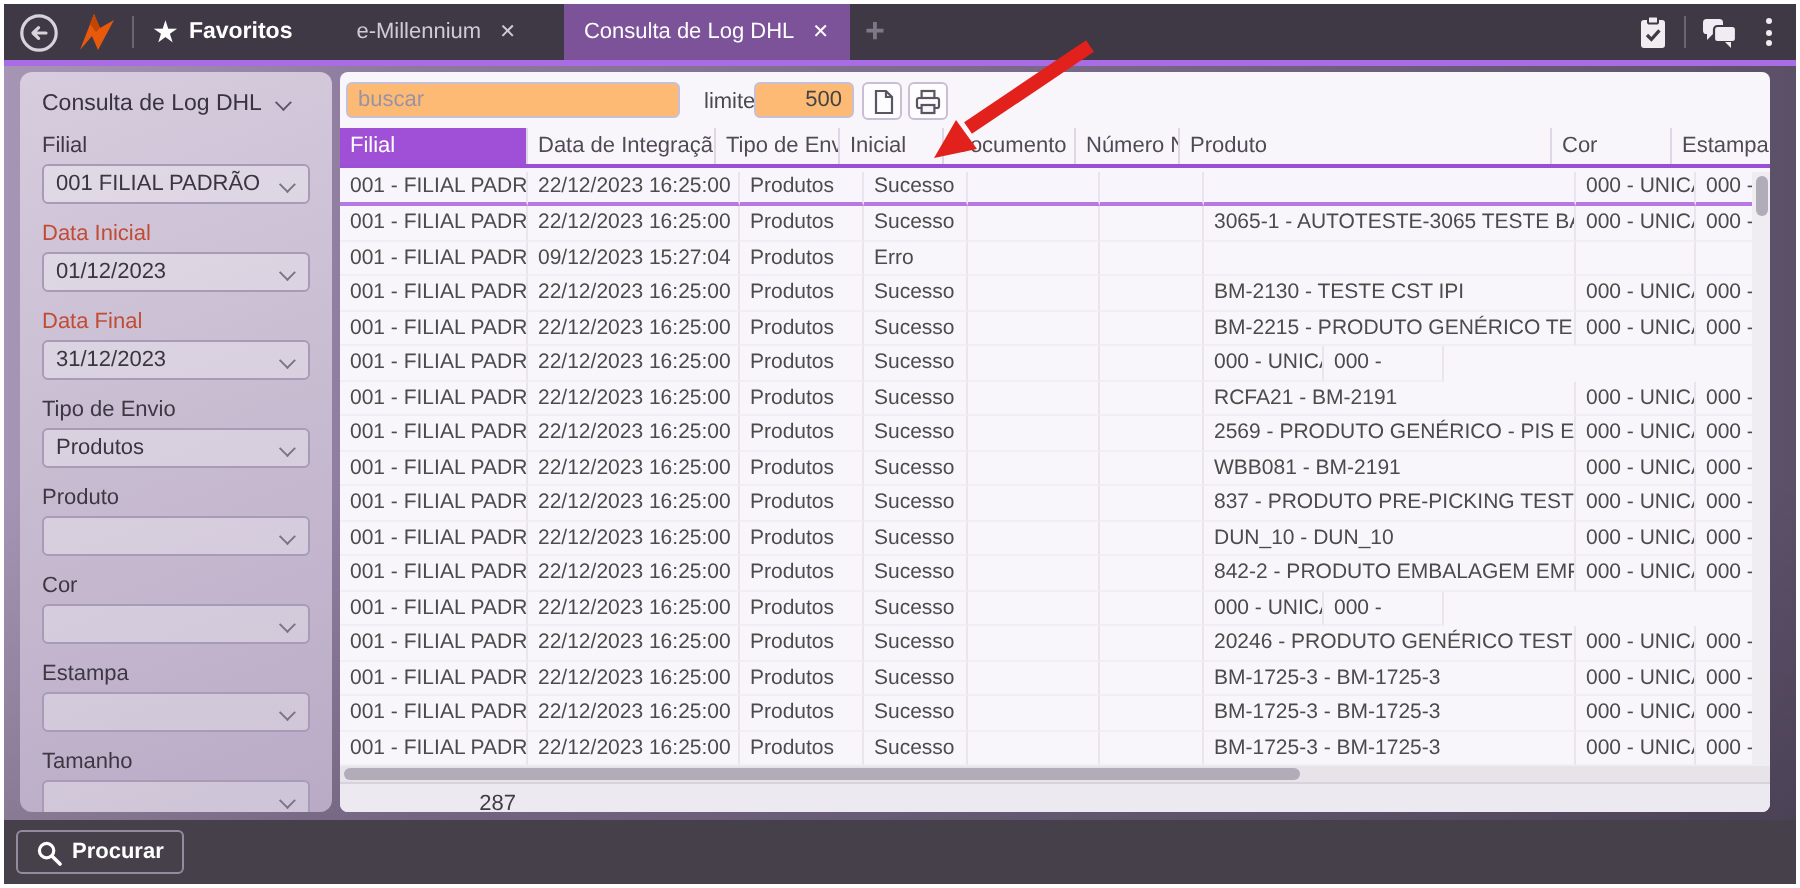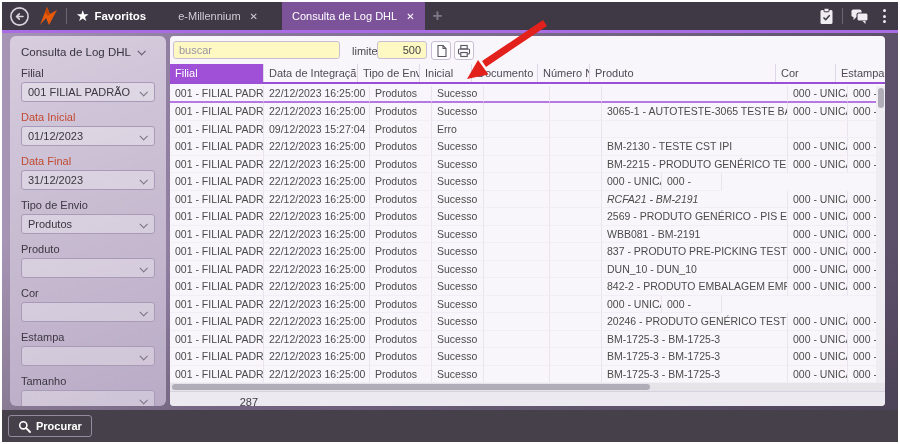--- a/index.html
+++ b/index.html
@@ -34,21 +34,21 @@
   .panel-title { display:flex; align-items:center; font-size:11.5px; color:#38333e; }
   .chev { display:inline-block; width:6px; height:6px; border-right:1.6px solid #5e5668; border-bottom:1.6px solid #5e5668; transform:rotate(45deg) translateY(-1px); margin-left:7px; }
   .field-label { font-size:11px; color:#3c3742; margin-top:9px; margin-bottom:3px; }
   .field-label.req { color:#c14b33; }
   .select { position:relative; height:20px; background:rgba(255,255,255,0.30); border:1px solid #a89bb7; border-radius:3px;
     display:flex; align-items:center; padding:0 18px 0 6px; font-size:11px; color:#3a353f; }
   .select .chev { position:absolute; right:8px; top:7px; border-color:#7a7285; }
 
   
   .tpanel { position:absolute; left:168px; top:3px; width:715px; height:370px; background:#f8f6fa; border-radius:4px; overflow:hidden; }
-  .tp-input { position:absolute; height:18px; border:1px solid #c9bfd4; border-radius:3px; background:#fef9c3; font-size:11px; color:#444; padding:0 5px; font-family:"Liberation Sans",sans-serif; }
+  .tp-input { position:absolute; height:18px; border:1px solid #c9bfd4; border-radius:3px; background:#fdba74; font-size:11px; color:#444; padding:0 5px; font-family:"Liberation Sans",sans-serif; }
   .tp-input::placeholder { color:#9a93a3; }
   #search-input { left:3px; top:5px; width:167px; }
   .limit-label { position:absolute; left:182px; top:9px; font-size:11px; color:#4a4a4a; }
   #limit-input { left:207px; top:5px; width:50px; text-align:right; }
   .mini-btn { position:absolute; top:5px; width:20px; height:19px; background:#fdfcfe; border:1px solid #c9bfd4; border-radius:3px; display:flex; align-items:center; justify-content:center; }
   #btn-export { left:261px; } #btn-print { left:284px; }
   .cfg-btn { position:absolute; right:9px; top:5px; height:19px; background:#fdfcfe; border:1px solid #b9aec6; border-radius:3px;
     display:flex; align-items:center; padding:0 8px; font-size:11px; color:#3f3a45; gap:5px; }
   .cfg-btn .chev { margin-left:2px; border-color:#5e5668; transform:rotate(45deg) translateY(-2px); }
 
@@ -278,21 +278,21 @@
               <div class="td" style="width: 60px;">000 - UNICA</div>
               <div class="td" style="width: 60px;">000 -</div>
             </div>
             <div class="trow">
               <div class="td" style="width: 94px;">001 - FILIAL PADRÃO</div>
               <div class="td" style="width: 106px;">22/12/2023 16:25:00</div>
               <div class="td" style="width: 62px;">Produtos</div>
               <div class="td" style="width: 52px;">Sucesso</div>
               <div class="td" style="width: 66px;"></div>
               <div class="td" style="width: 52px;"></div>
-              <div class="td" style="width: 186px; font-style: italic;">RCFA21 - BM-2191</div>
+              <div class="td" style="width: 186px;">RCFA21 - BM-2191</div>
               <div class="td" style="width: 60px;">000 - UNICA</div>
               <div class="td" style="width: 60px;">000 -</div>
             </div>
             <div class="trow">
               <div class="td" style="width: 94px;">001 - FILIAL PADRÃO</div>
               <div class="td" style="width: 106px;">22/12/2023 16:25:00</div>
               <div class="td" style="width: 62px;">Produtos</div>
               <div class="td" style="width: 52px;">Sucesso</div>
               <div class="td" style="width: 66px;"></div>
               <div class="td" style="width: 52px;"></div>

